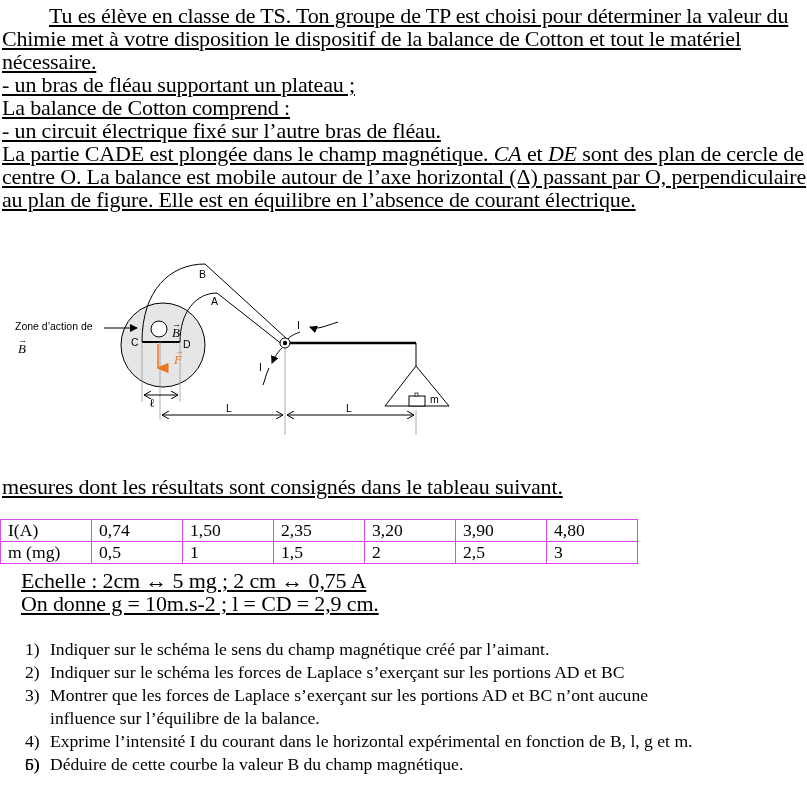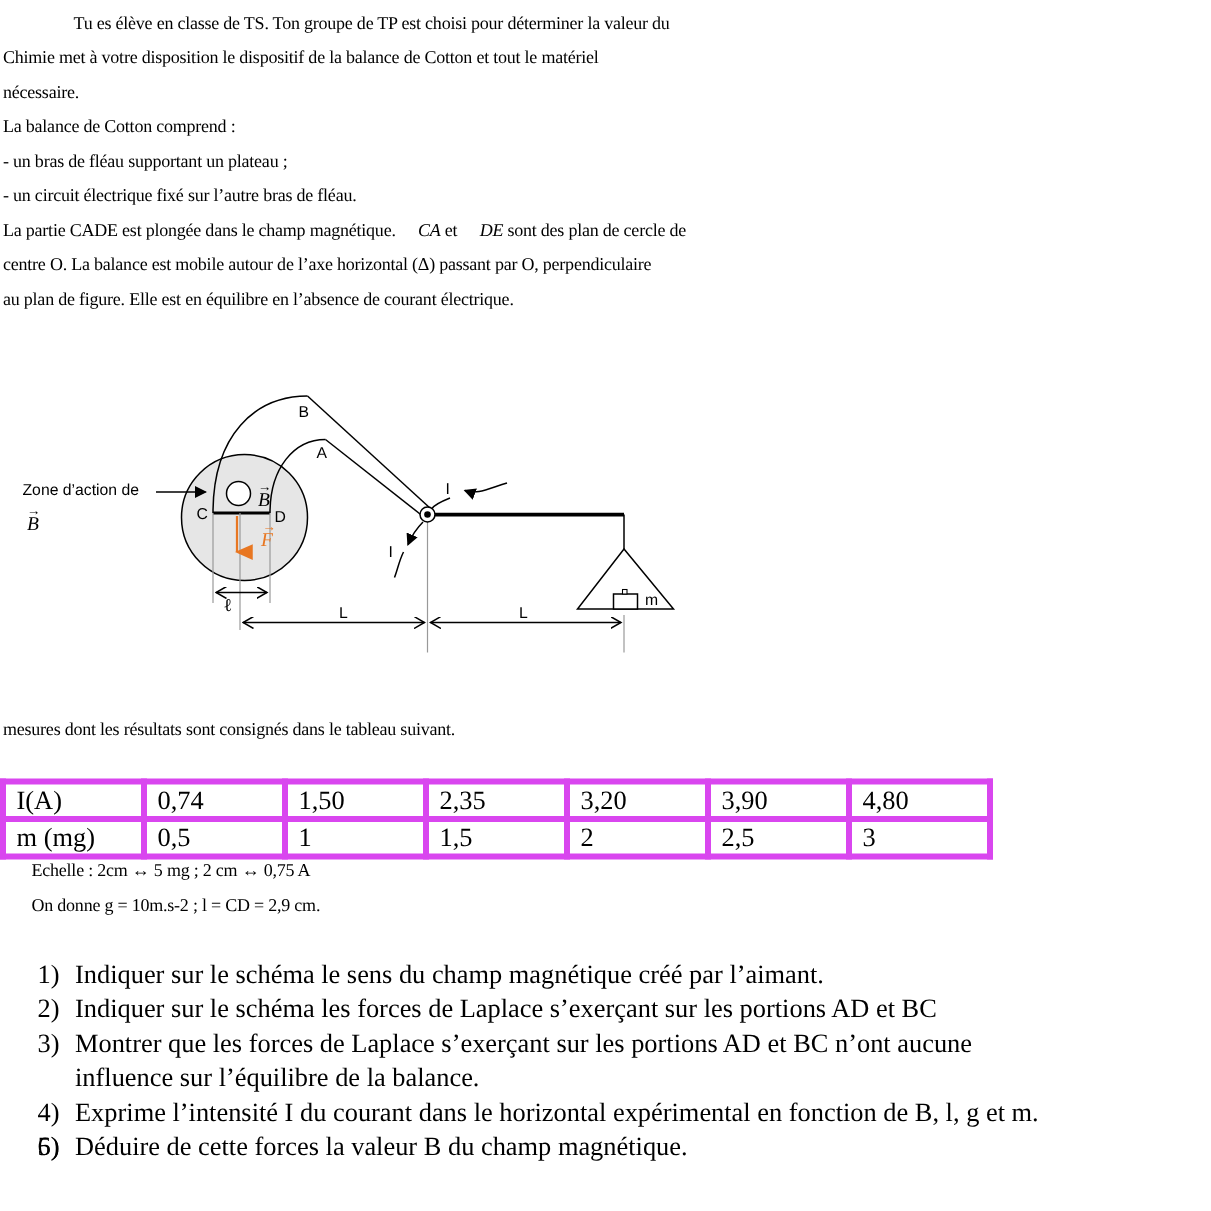--- a/index.html
+++ b/index.html
@@ -1,40 +1,40 @@
 <!DOCTYPE html>
 <html><head>
 <meta charset="utf-8">
 <style>
   html, body { margin:0; padding:0; background:#ffffff; }
   body { width:807px; height:807px; position:relative; overflow:hidden;
          font-family:"Liberation Serif","DejaVu Serif",serif; color:#000; }
-  .para { position:absolute; left:2px; width:805px; font-size:12px; line-height:23px; letter-spacing:-0.15px; }
+  .para { position:absolute; left:2px; width:805px; font-size:22px; line-height:23px; letter-spacing:-0.15px;text-decoration:underline; }
   .line { white-space:nowrap; height:23px; }
-  .it { font-style:italic;margin-left:12px; }
+  .it { font-style:italic; }
   .vec { position:relative; font-style:italic; }
   .vec::before { content:"\2192"; position:absolute; top:-12px; left:1px; font-size:11px; font-style:normal; }
   #diagram { position:absolute; left:0; top:250px; }
   table.data { position:absolute; left:0px; top:519px; border-collapse:collapse; font-size:17.6px; }
-  table.data td { border:4px solid #d946ef; height:21px; padding:0 0 0 7px; line-height:21px; width:83px; vertical-align:middle; }
+  table.data td { border:1px solid #d946ef; height:21px; padding:0 0 0 7px; line-height:21px; width:83px; vertical-align:middle; }
   table.data td.h { width:83px; }
   ol.q { position:absolute; left:0; top:638px; margin:0; padding:0; list-style:none; font-size:17.6px; line-height:23px; width:807px; }
   ol.q li { position:relative; padding-left:50px; }
   ol.q li .num { position:absolute; left:25px; }
   .diag-text { font-family:"Liberation Sans","DejaVu Sans",sans-serif; }
 </style>
 </head>
 <body>
 
 <div class="para" style="top:4px;">
   <div class="line" style="padding-left:47px;">Tu es élève en classe de TS. Ton groupe de TP est choisi pour déterminer la valeur du</div>
   <div class="line">Chimie met à votre disposition le dispositif de la balance de Cotton et tout le matériel</div>
   <div class="line">nécessaire.</div>
+  <div class="line">- un bras de fléau supportant un plateau ;</div>
   <div class="line">La balance de Cotton comprend :</div>
-  <div class="line">- un bras de fléau supportant un plateau ;</div>
   <div class="line">- un circuit électrique fixé sur l’autre bras de fléau.</div>
   <div class="line"><span>La partie CADE est plongée dans le champ magnétique. </span><span class="it">CA</span><span> et </span><span class="it">DE</span><span> sont des plan de cercle de</span></div>
   <div class="line">centre O. La balance est mobile autour de l’axe horizontal (Δ) passant par O, perpendiculaire</div>
   <div class="line">au plan de figure. Elle est en équilibre en l’absence de courant électrique.</div>
 </div>
 
 <svg id="diagram" width="470" height="200" viewBox="0 0 470 200">
   <defs>
     <marker id="arrHead" markerWidth="8" markerHeight="8" refX="7" refY="4" orient="auto">
       <path d="M0,0 L8,4 L0,8 Z" fill="#000"></path>
@@ -147,14 +147,14 @@
   <div class="line">Echelle : 2cm ↔ 5 mg ; 2 cm ↔ 0,75 A</div>
   <div class="line">On donne g = 10m.s-2 ; l = CD = 2,9 cm.</div>
 </div>
 
 <ol class="q">
   <li><span class="num">1)</span><span>Indiquer sur le schéma le sens du champ magnétique créé par l’aimant.</span></li>
   <li><span class="num">2)</span><span>Indiquer sur le schéma les forces de Laplace s’exerçant sur les portions AD et BC</span></li>
   <li><span class="num">3)</span><span>Montrer que les forces de Laplace s’exerçant sur les portions AD et BC n’ont aucune</span><br><span>influence sur l’équilibre de la balance.</span></li>
   <li><span class="num">4)</span><span>Exprime l’intensité I du courant dans le horizontal expérimental en fonction de B, l, g et m.</span></li>
   <li><span class="num">5)</span></li>
-  <li><span class="num">6)</span><span>Déduire de cette forces la valeur B du champ magnétique.</span></li>
+  <li><span class="num">6)</span><span>Déduire de cette courbe la valeur B du champ magnétique.</span></li>
 </ol>
 
 </body></html>

